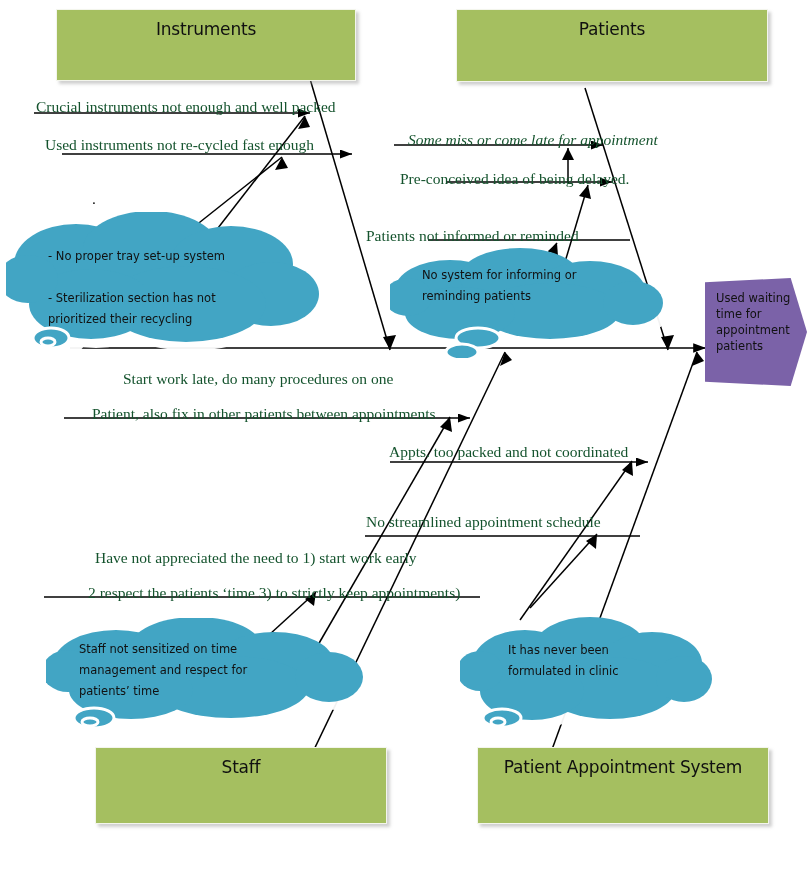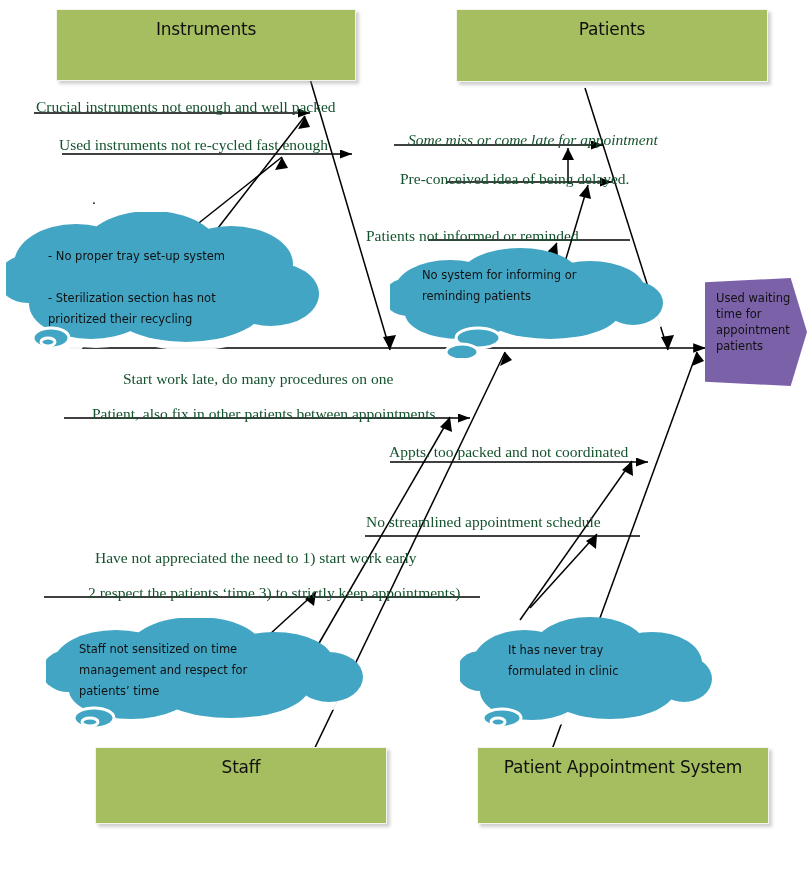--- a/index.html
+++ b/index.html
@@ -312,27 +312,27 @@
           <ellipse cx="72" cy="75" rx="52" ry="29"></ellipse>
           <ellipse cx="20" cy="55" rx="23" ry="20"></ellipse>
           <ellipse cx="224" cy="63" rx="28" ry="23"></ellipse>
         </g>
         <g fill="#42a5c4" stroke="#ffffff" stroke-width="3">
           <ellipse cx="42" cy="102" rx="19" ry="9"></ellipse>
           <ellipse cx="38" cy="106" rx="7" ry="4"></ellipse>
         </g>
       </g>
     </svg>
-    <div class="cloud-text" style="left:48px; top:24px; width:200px;">It has never tray
+    <div class="cloud-text" style="left:48px; top:24px; width:200px;">It has never been
 formulated in clinic</div>
   </div>
 
   <div class="cause" style="left:36px; top:98px;">Crucial instruments not enough and well packed</div>
 
-  <div class="cause" style="left:45px; top:136px;margin-left:14px;">Used instruments not re-cycled fast enough</div>
+  <div class="cause" style="left:45px; top:136px;">Used instruments not re-cycled fast enough</div>
 
   <div class="dot-mark" style="left:92px; top:190px;">.</div>
 
   <div class="cause" style="left:408px; top:131px;font-style:italic;">Some miss or come late for appointment</div>
 
   <div class="cause" style="left:400px; top:170px;">Pre-conceived idea of being delayed.</div>
 
   <div class="cause" style="left:366px; top:227px;">Patients not informed or reminded</div>
 
   <div class="cause" style="left:123px; top:370px;">Start work late, do many procedures on one</div>

